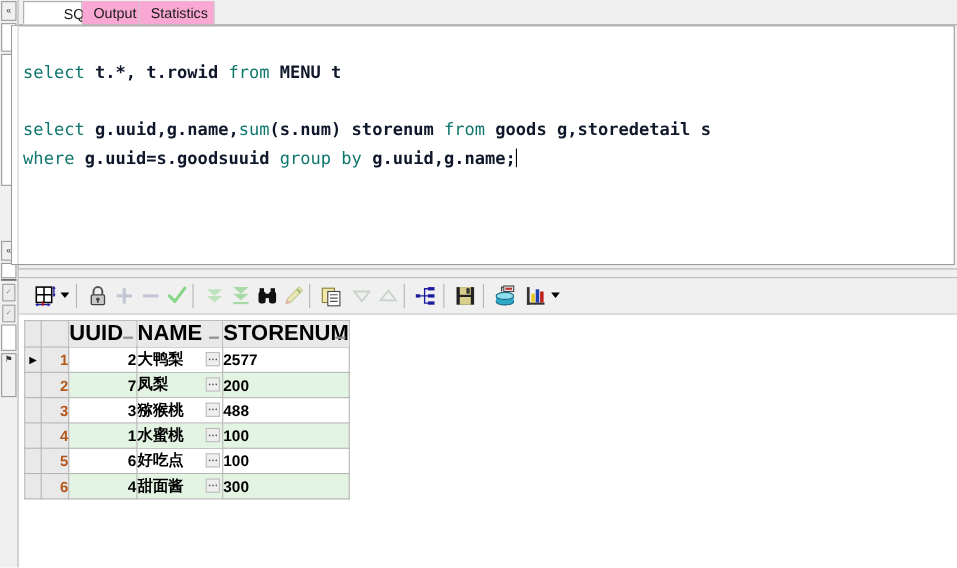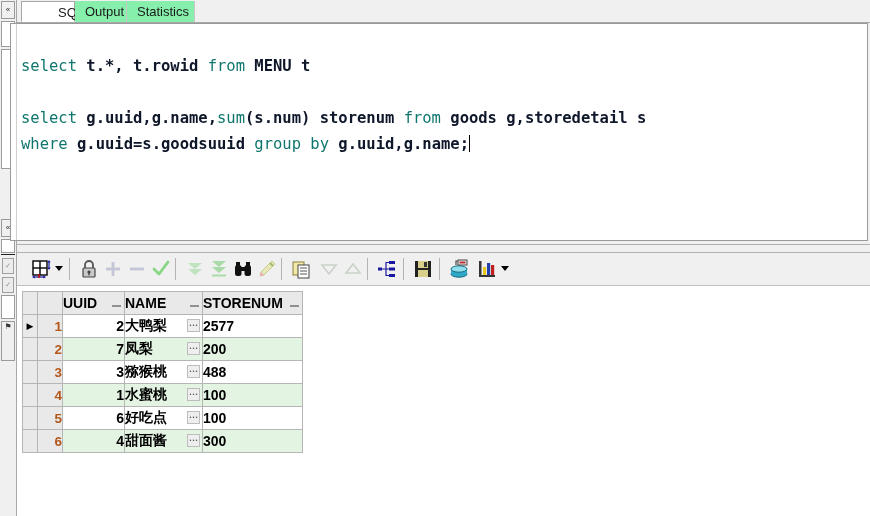--- a/index.html
+++ b/index.html
@@ -71,21 +71,21 @@
     border-bottom: 1px solid #a8a8a8;
   }
   .tab {
     position: absolute; top: 1px;
     height: 21px;
     padding: 0 10px;
     font-size: 13px;
     line-height: 21px;
     color: #1a1a1a;
     box-sizing: border-box;
-    background: #86efac;
+    background: #f9a8d4;
   }
   .tab.active {
     background: #ffffff;
     border-left: 1px solid #a8a8a8;
     border-top: 1px solid #a8a8a8;
     border-right: 1px solid #a8a8a8;
     border-bottom: 1px solid #ffffff;
     font-weight: normal;
   }
   .tab.inactive { border-right: 1px solid #c8c8c8; }
@@ -176,21 +176,21 @@
   th.corner {
     width: 15px;
     background: #e9e9e9;
   }
   th.rownum-h {
     width: 25px;
     background: #e9e9e9;
   }
   th.colhead {
     background: #e9e9e9;
-    font-size: 14px;
+    font-size: 20px;
     font-weight: bold;
     color: #000000;
     text-align: left;
     padding: 0 4px;
     position: relative;
   }
   th.colhead .grip {
     position: absolute;
     right: 3px; bottom: 7px;
     width: 9px; height: 0;

